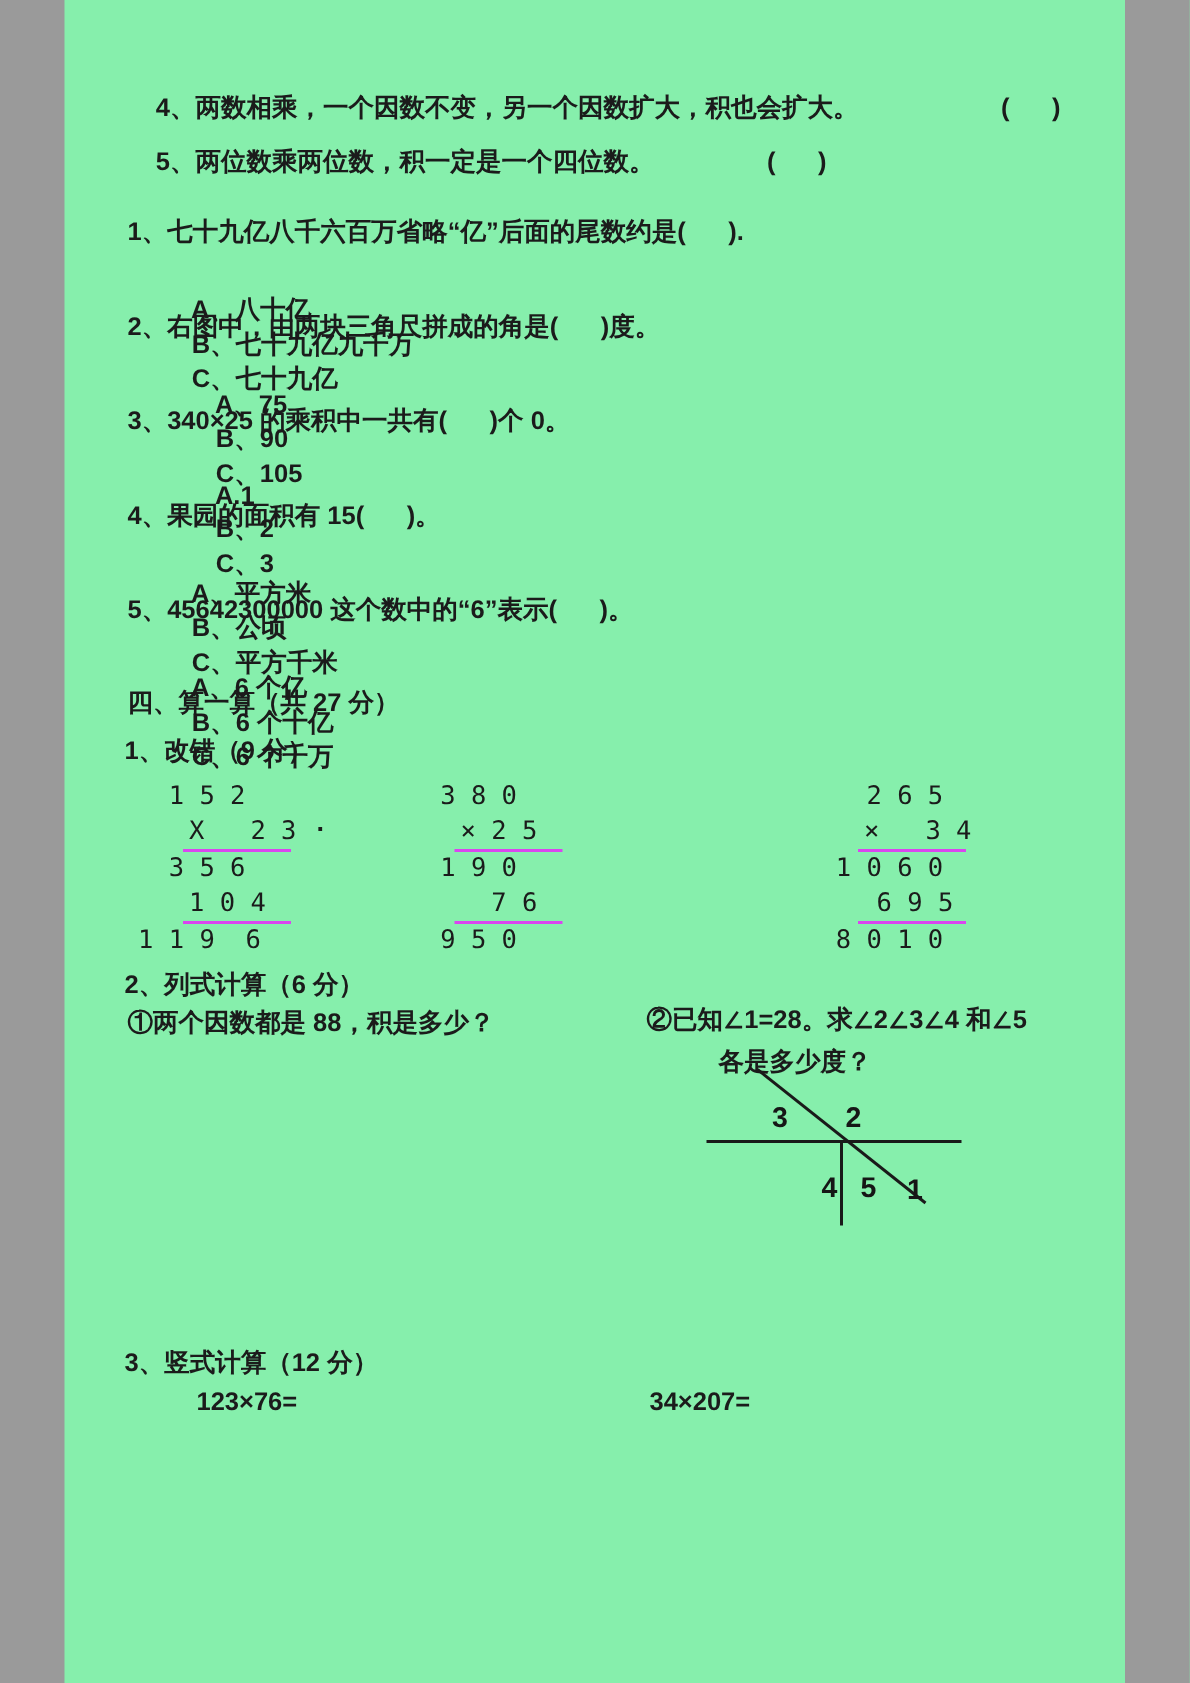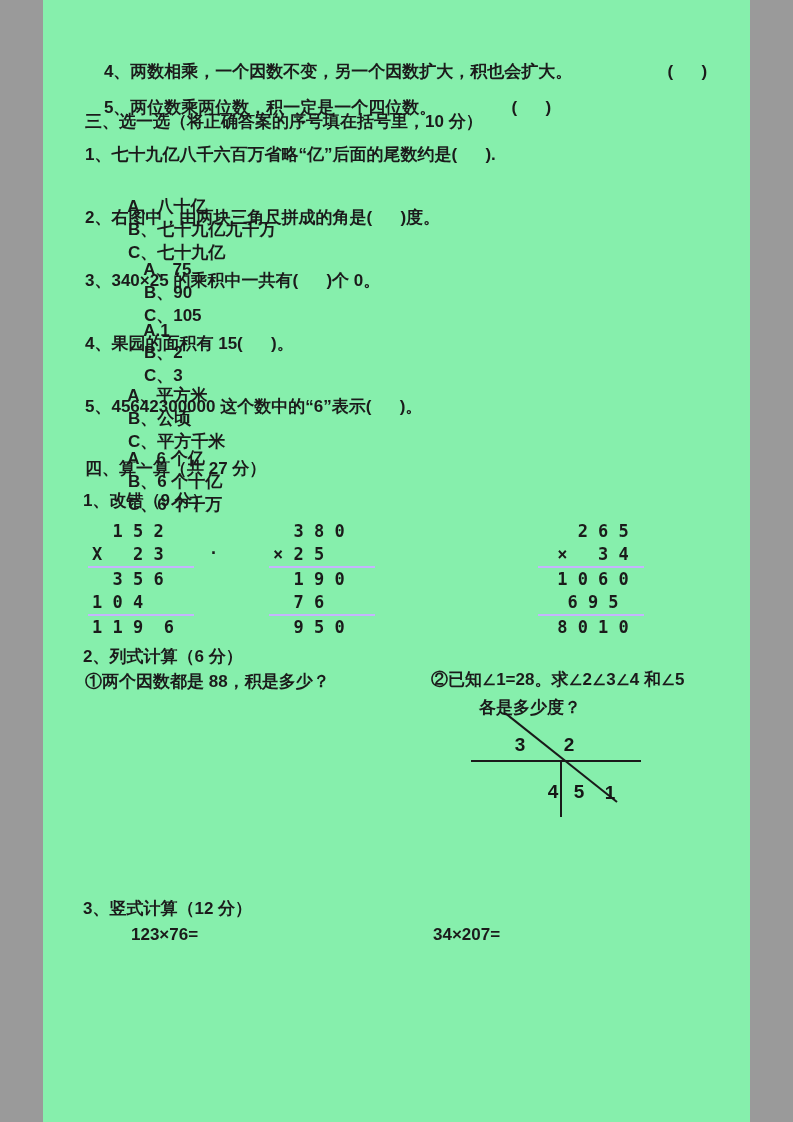--- a/index.html
+++ b/index.html
@@ -24,27 +24,27 @@
   .blank.g1 { margin-left: 95px; }
   .blank.g2 { margin-left: 75px; }
   .mult-area { position: absolute; left: 0; top: 520px; width: 793px; height: 120px; }
   .mult { position: absolute; top: 0; width: 106px; }
   .mult.p1 { left: 45px; }
   .mult.p2 { left: 226px; }
   .mult.p3 { left: 495px; text-align: center; }
   .mrow {
     white-space: pre;
     font-family: "DejaVu Sans Mono", monospace;
-    font-weight: 700;
+    font-weight: 400;
     font-size: 17px;
     line-height: 23px;
     height: 23px;
     padding-left: 4px;
   }
-  .mrow.u { border-bottom: 2px solid #c4b5fd; }
+  .mrow.u { border-bottom: 2px solid #d946ef; margin-left: 34px; }
   .mult-dot { position: absolute; left: 168px; top: 18px; font-size: 18px; }
   .wp-left { position: absolute; left: 42px; top: 670px; white-space: pre; }
   .wp-right1 { position: absolute; left: 388px; top: 668px; white-space: pre; text-align: right; }
   .wp-right2 { position: absolute; left: 408px; top: 696px; white-space: pre; margin-left: 28px; }
   .angle-svg { position: absolute; left: 420px; top: 703px; }
   .angle-svg text {
     font-family: "Liberation Sans", sans-serif;
     font-weight: 700;
     font-size: 19px;
     fill: #161616;
@@ -62,21 +62,20 @@
 
 <div class="page">
 
   <div class="line" style="top:40px">
     <span>4、两数相乘，一个因数不变，另一个因数扩大，积也会扩大。</span><span class="blank g1">(      )</span>
   </div>
   <div class="line" style="top:76px">
     <span>5、两位数乘两位数，积一定是一个四位数。</span><span class="blank g2">(      )</span>
   </div>
 
-  <div class="line" style="top:110px">三、选一选（将正确答案的序号填在括号里，10 分）</div>
 
   <div class="line" style="top:143px">1、七十九亿八千六百万省略“亿”后面的尾数约是(      ).</div>
   <div class="opts" style="top:175px">
     <span class="opt">A、八十亿</span>
     <span class="opt">B、七十九亿九千万</span>
     <span class="opt">C、七十九亿</span>
   </div>
 
   <div class="line" style="top:206px">2、右图中，由两块三角尺拼成的角是(      )度。</div>
   <div class="opts deep" style="top:238px">

